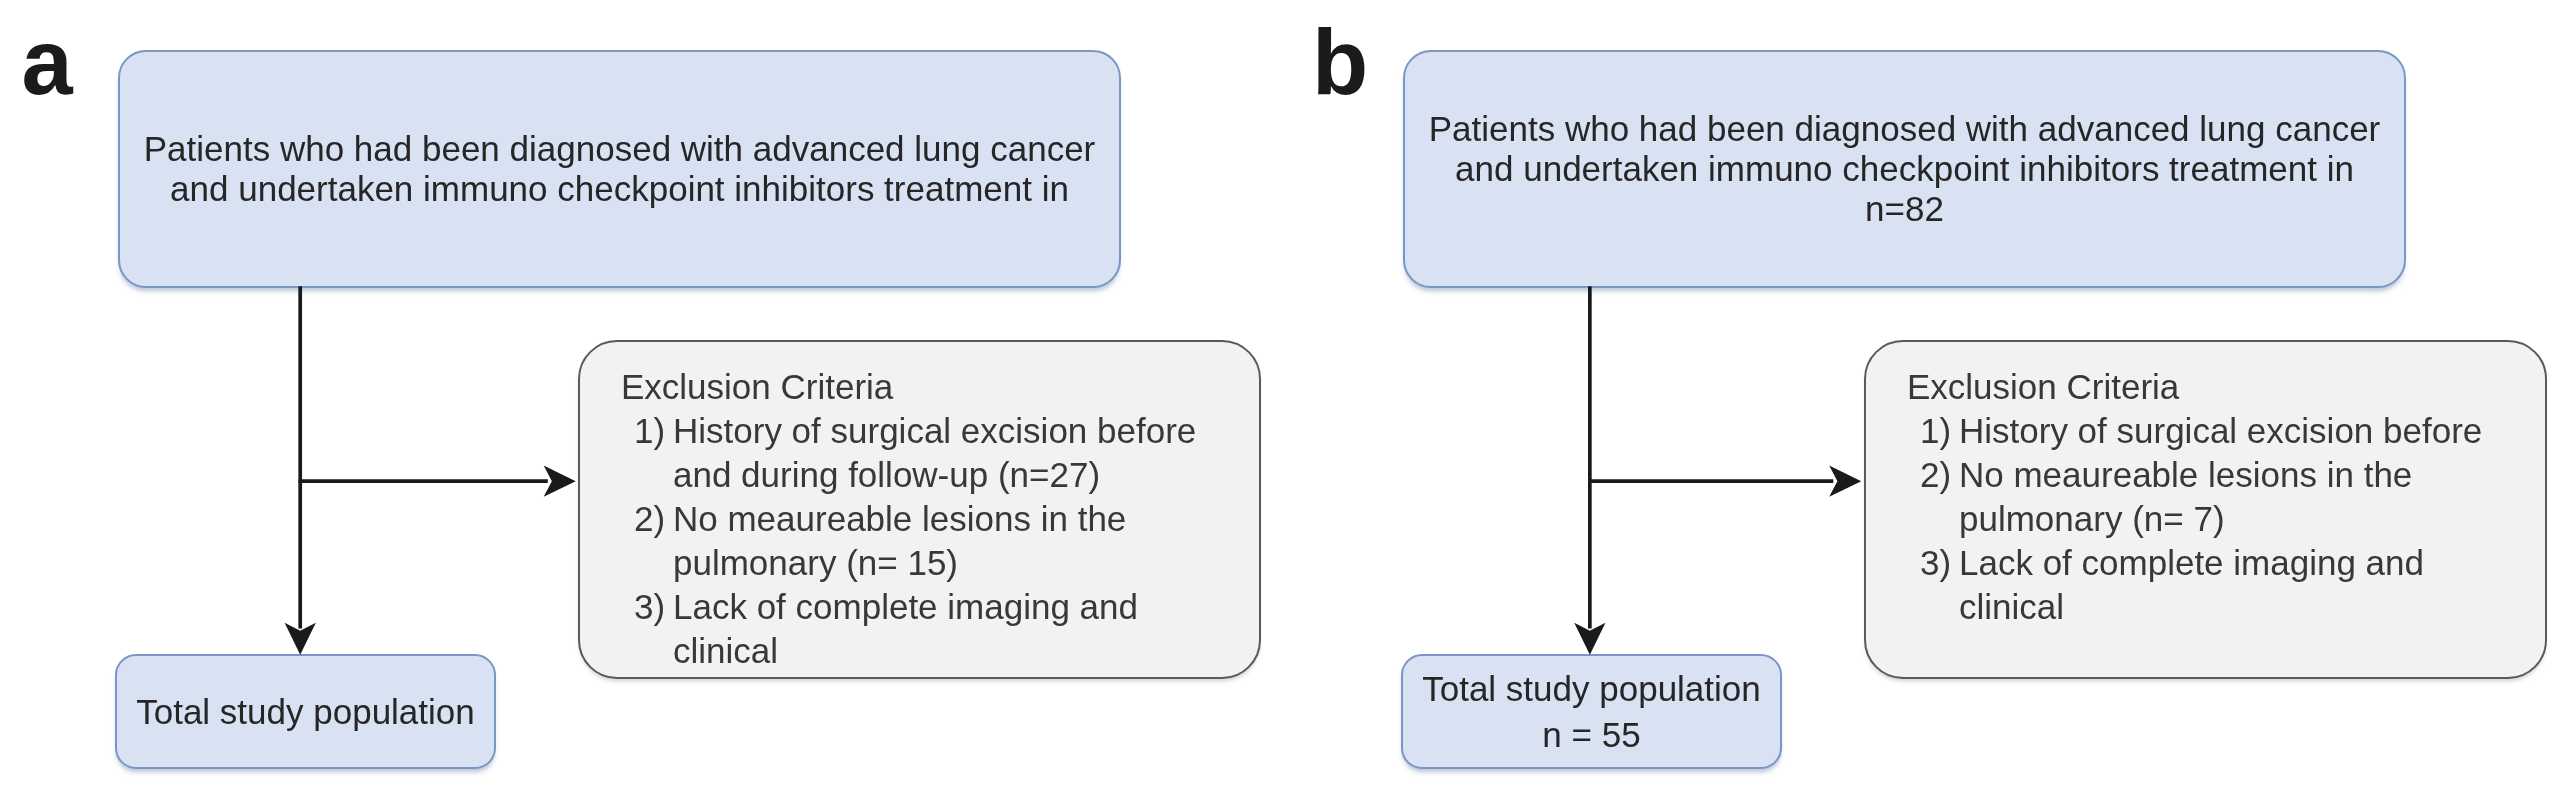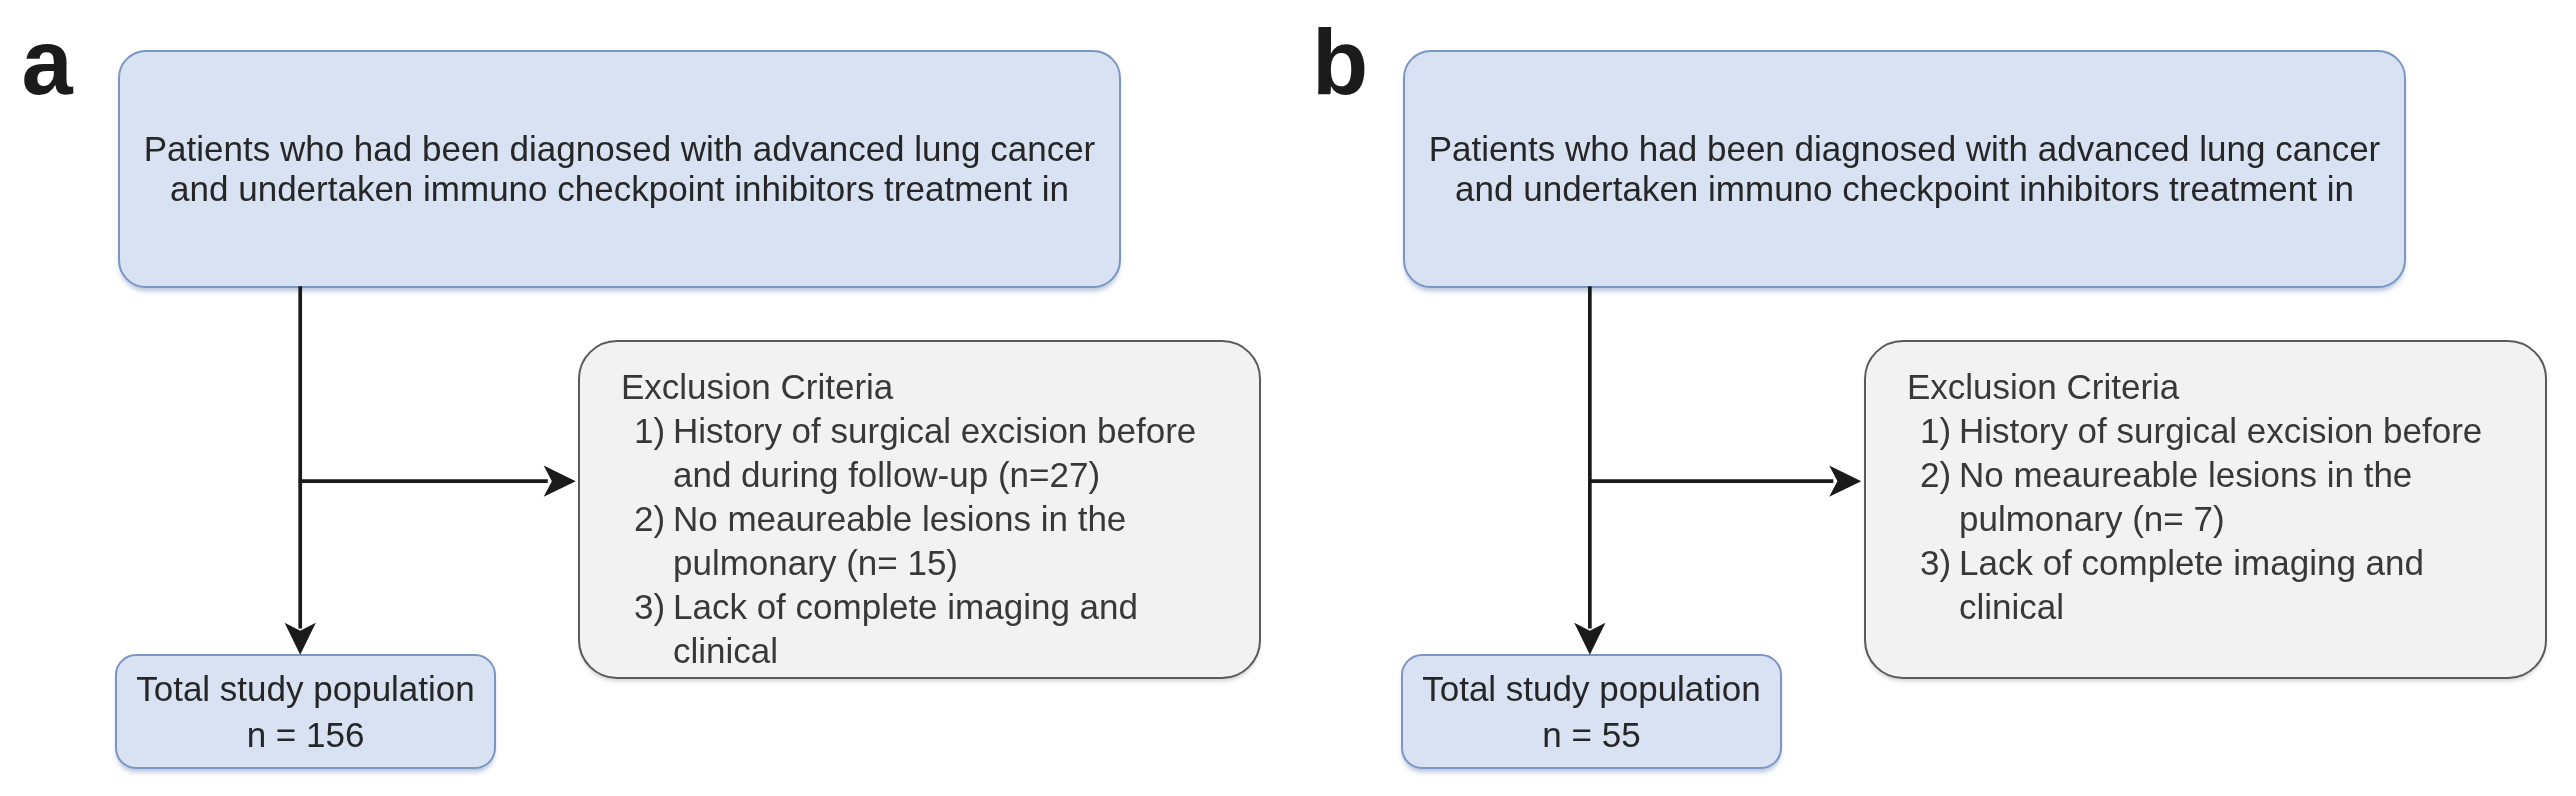--- a/index.html
+++ b/index.html
@@ -81,28 +81,28 @@
     <div class="excl-item">
       <span class="excl-num">3)</span>
       <span class="excl-text">
         <span class="excl-line">Lack of complete imaging and clinical</span>
       </span>
     </div>
   </div>
 
   <div class="box blue total-box" style="left:115px;top:654px;width:381px;height:115px;">
     <span>Total study population</span>
-    <span>n = 156</span>
   </div>
 
   <div class="panel-label" style="left:1312px;">b</div>
 
   <div class="box blue top-box" style="left:1403px;top:50px;width:1003px;height:238px;">
     <span>Patients who had been diagnosed with advanced lung cancer</span>
     <span>and undertaken immuno checkpoint inhibitors treatment in</span>
+    <span>n=82</span>
   </div>
 
   <div class="box excl-box" style="left:1864px;top:340px;width:683px;height:339px;">
     <div>Exclusion Criteria</div>
     <div class="excl-item">
       <span class="excl-num">1)</span>
       <span class="excl-text">
         <span class="excl-line">History of surgical excision before</span>
       </span>
     </div>

